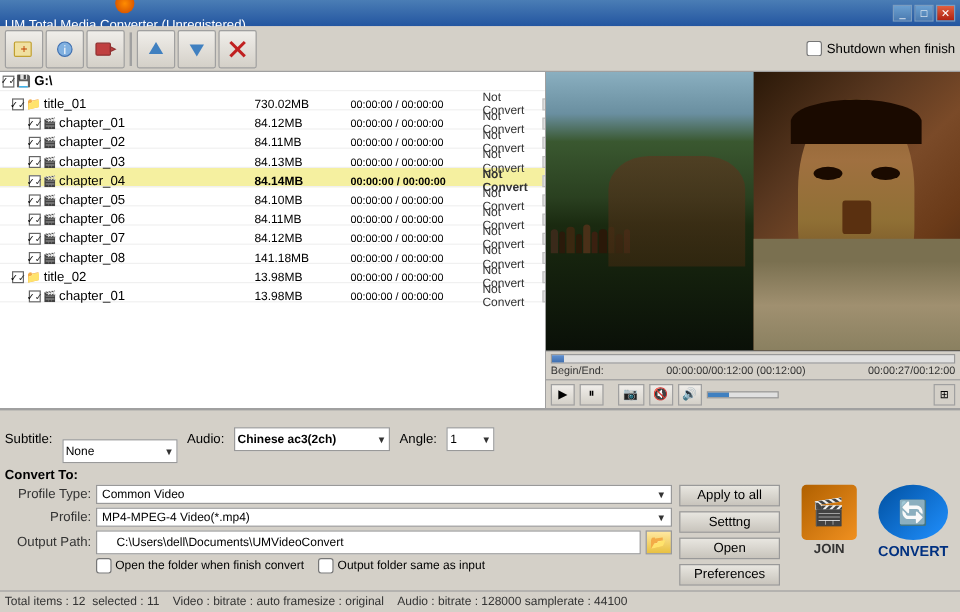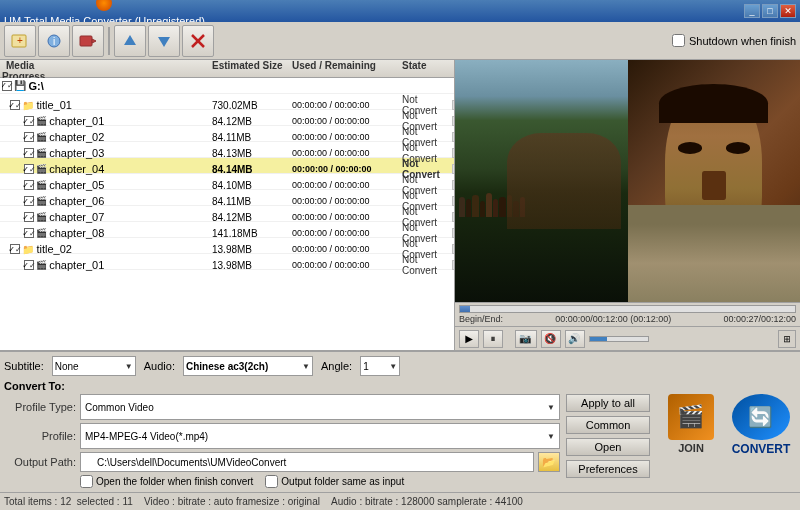--- a/index.html
+++ b/index.html
@@ -71,21 +71,21 @@
     .dropdown { height: 20px; border: 1px solid #999; background: white; padding: 0 2px; font-size: 10px; display: flex; align-items: center; justify-content: space-between; cursor: pointer; }
     .dropdown-arrow { font-size: 8px; color: #333; }
 
     
     .convert-section { display: flex; gap: 6px; }
     .convert-left { flex: 1; }
     .convert-right { display: flex; flex-direction: column; gap: 4px; width: 90px; }
     
     .form-row { display: flex; align-items: center; margin-bottom: 3px; gap: 4px; }
     .form-label { font-size: 11px; color: #333; min-width: 72px; text-align: right; }
-    .form-input-drop { flex: 1; height: 26px; border: 1px solid #999; background: white; padding: 0 4px; font-size: 10px; display: flex; align-items: center; justify-content: space-between; cursor: pointer; }
+    .form-input-drop { flex: 1; height: 16px; border: 1px solid #999; background: white; padding: 0 4px; font-size: 10px; display: flex; align-items: center; justify-content: space-between; cursor: pointer; }
 
     .path-row { display: flex; align-items: center; margin-bottom: 3px; gap: 4px; }
     .path-input { flex: 1; height: 20px; border: 1px solid #999; background: white; padding: 0 16px; font-size: 10px; }
     .folder-btn { width: 22px; height: 20px; border: 1px solid #999; background: linear-gradient(to bottom, #ffe8a0, #e8c040); display: flex; align-items: center; justify-content: center; cursor: pointer; font-size: 11px; }
 
     .checkbox-row { display: flex; align-items: center; gap: 12px; margin-left: 76px; font-size: 10px; }
     .check-item { display: flex; align-items: center; gap: 3px; cursor: pointer; }
 
     
     .action-btn { width: 84px; height: 18px; border: 1px solid #999; background: linear-gradient(to bottom, #e8e6e0, #c8c4bc); font-size: 11px; display: flex; align-items: center; justify-content: center; cursor: pointer; }
@@ -163,27 +163,20 @@
     <div class="shutdown-check">
       <input type="checkbox" style="">
       <span>Shutdown when finish</span>
     </div>
   </div>
 
   <div class="content-area">
 
     <div class="file-panel">
 
-      <div class="tree-header">
-        <span style="padding-left:4px;">Media</span>
-        <span>Estimated Size</span>
-        <span>Used / Remaining</span>
-        <span>State</span>
-        <span>Progress</span>
-      </div>
 
       <div class="tree-body">
 
         <div class="tree-row">
           <div class="name">
             <span class="checkbox checked">✓</span>
             <span class="folder-icon">💾</span>
             <span style="font-weight:bold;">G:\</span>
           </div>
         </div>
@@ -391,21 +384,21 @@
         <div class="vol-slider"></div>
         <div class="expand-btn">⊞</div>
       </div>
     </div>
   </div>
 
   <div class="bottom-section">
 
     <div class="sub-audio-row">
       <span>Subtitle:</span>
-      <div class="dropdown" style="width:84px;">
+      <div class="dropdown" style="width:96px;margin-top:20px;">
         <span>None</span>
         <span class="dropdown-arrow">▼</span>
       </div>
       <span>Audio:</span>
       <div class="dropdown" style="width:130px;font-weight:bold;">
         <span>Chinese ac3(2ch)</span>
         <span class="dropdown-arrow">▼</span>
       </div>
       <span>Angle:</span>
       <div class="dropdown" style="width:40px;">
@@ -452,21 +445,21 @@
           </div>
         </div>
       </div>
 
       <div style="display:flex;gap:6px;align-items:flex-start;">
         <div class="convert-right">
           <div class="action-btn">
             <span>Apply to all</span>
           </div>
           <div class="action-btn">
-            <span>Common</span>
+            <span>Setttng</span>
           </div>
           <div class="action-btn">
             <span>Open</span>
           </div>
           <div class="action-btn">
             <span>Preferences</span>
           </div>
         </div>
 
         <div class="join-btn">

